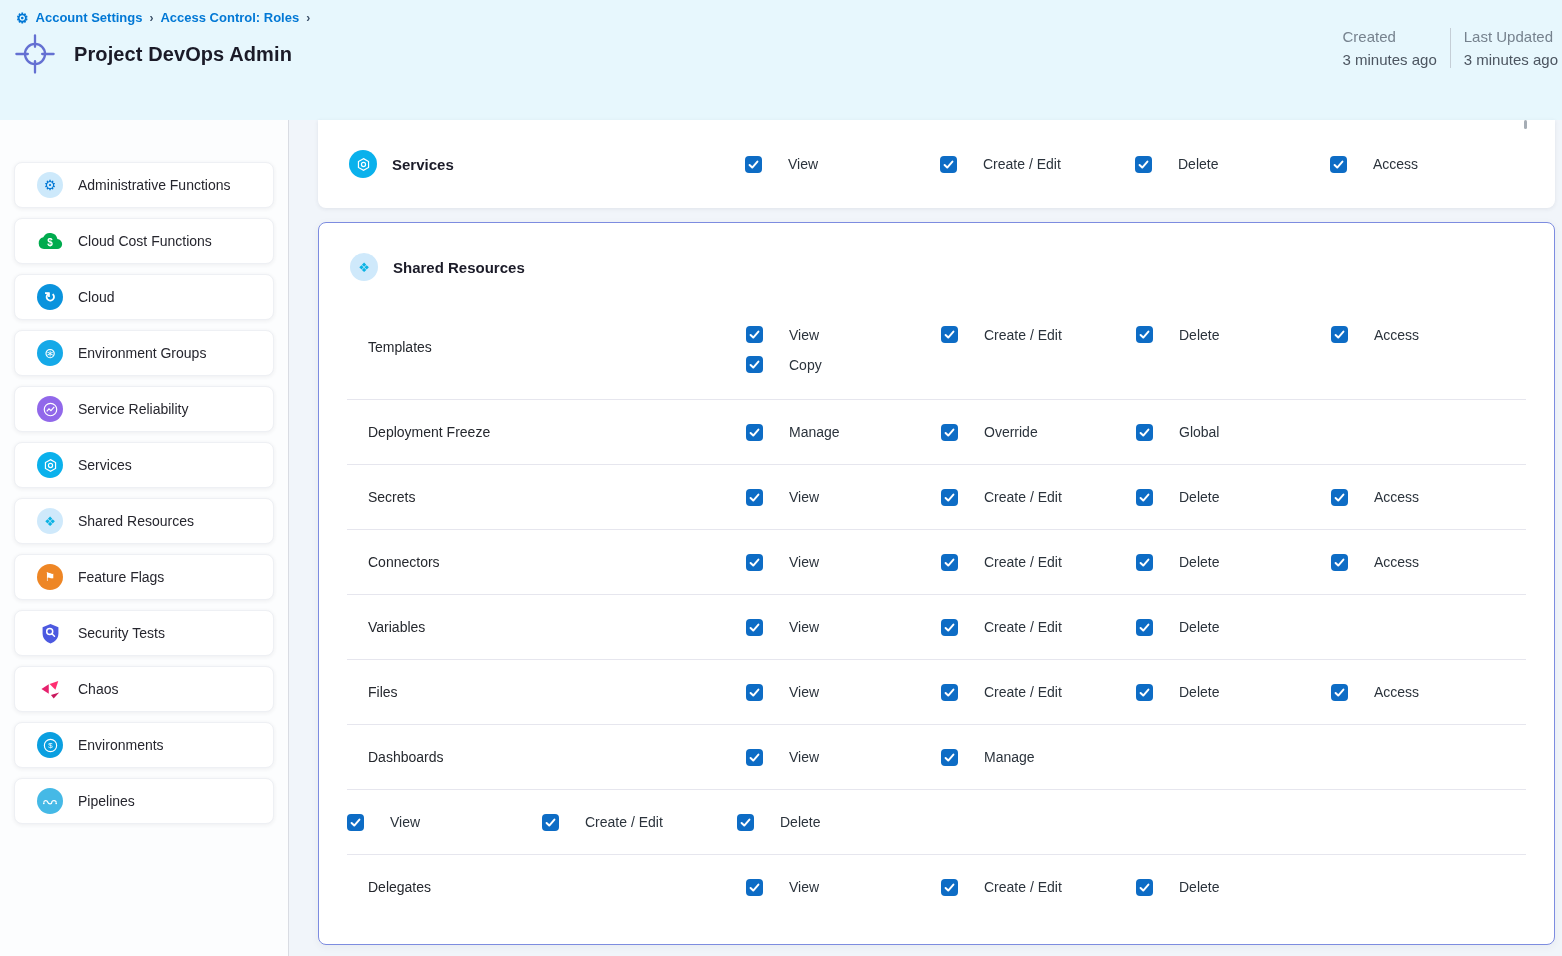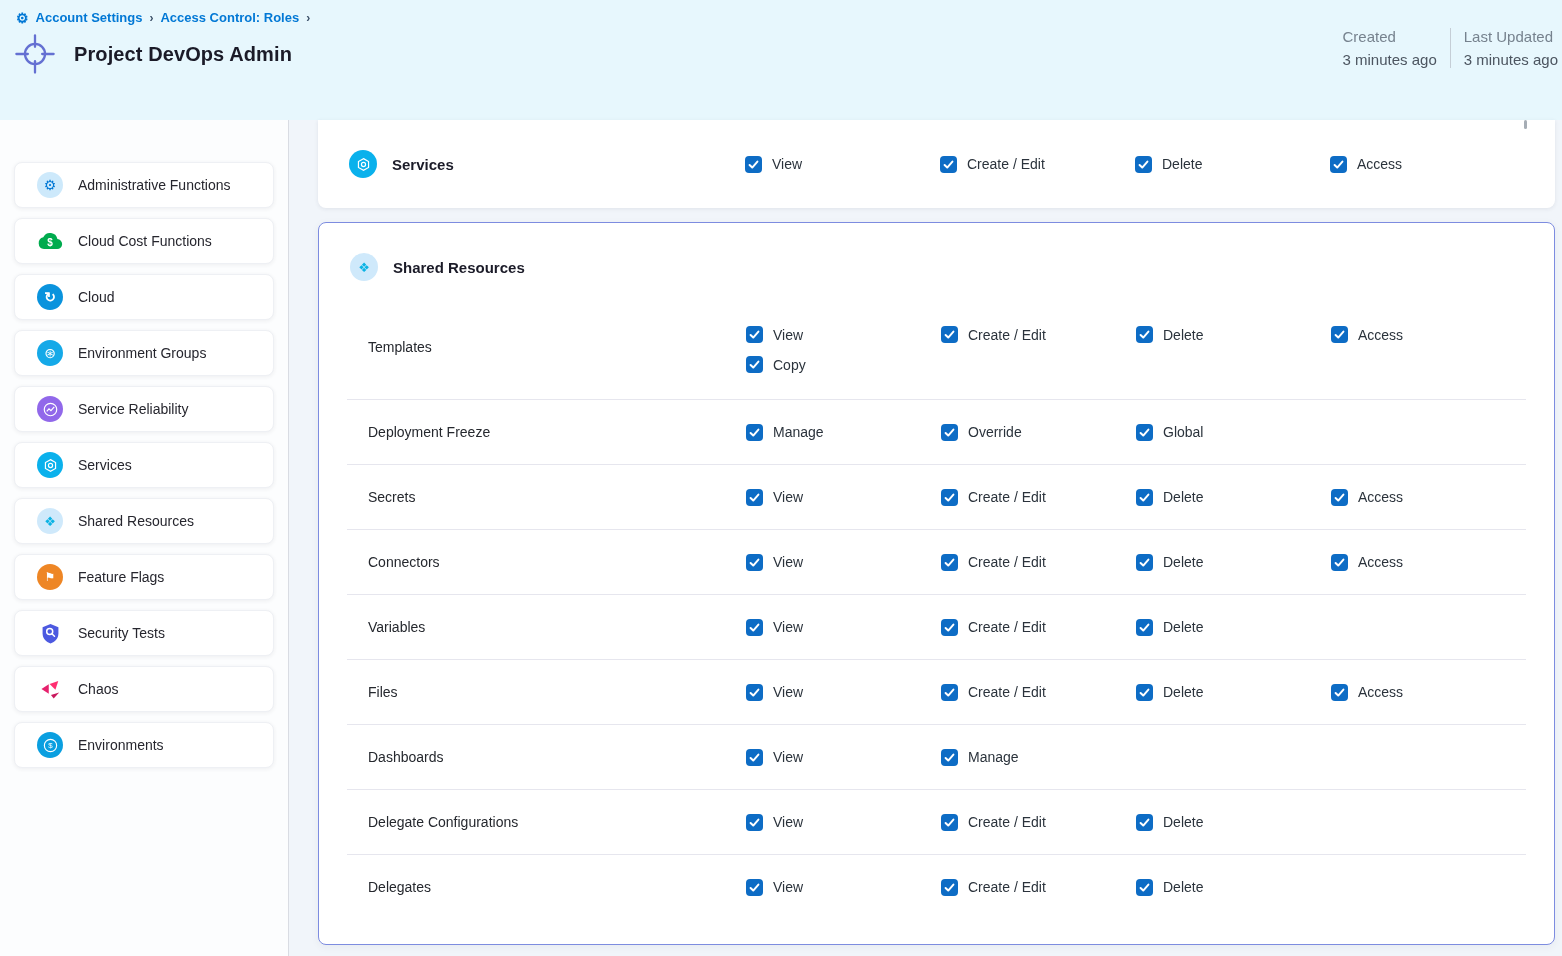--- a/index.html
+++ b/index.html
@@ -46,21 +46,21 @@
   .card-header { display:flex; align-items:center; padding:30px 0 14px 31px; }
   .rows { margin:0 28px; }
   .perm-row { display:flex; align-items:center; min-height:65px; border-top:1px solid #e6e6ee; }
   .perm-row:first-child { border-top:none; }
   .perm-row.multi { min-height:104px; align-items:flex-start; }
   .perm-row.multi .perm-cell { padding-top:31px; }
   .perm-row.multi .row-label { align-self:center; }
   .row-label { width:399px; flex:0 0 399px; padding-left:21px; font-size:14px; color:#25282e; }
   .perm-cells { display:flex; }
   .perm-cell { width:195px; flex:0 0 195px; display:flex; flex-direction:column; gap:13px; }
-  .perm-item { display:inline-flex; align-items:center; gap:10px; font-size:14px; color:#2b333c; cursor:pointer; }
+  .perm-item { display:inline-flex; align-items:center; gap:26px; font-size:14px; color:#2b333c; cursor:pointer; }
   .checkbox { width:17px; height:17px; border-radius:4px; background:var(--checkbox); flex:0 0 auto;
     display:inline-flex; align-items:center; justify-content:center; }
   .scroll-thumb { position:absolute; left:1524px; top:120px; width:3px; height:9px; background:#a6adb5; border-radius:2px; }
 </style>
 </head>
 <body>
 
 <div class="app">
 
   <header class="header">
@@ -178,20 +178,30 @@
           </div>
           <div class="sidebar-item">
             <span class="icon-circle" style="height: 26px; width: 26px; background: rgb(10, 159, 224);">
               <svg width="15" height="15" viewBox="0 0 20 20">
                 <circle cx="10" cy="10" r="8.2" fill="none" stroke="#fff" stroke-width="1.5"></circle>
                 <text x="10" y="13.8" text-anchor="middle" font-size="10.5" fill="#fff">$</text>
               </svg>
             </span>
             <span class="sb-label">Environments</span>
           </div>
+          <div class="sidebar-item">
+            <span class="icon-circle" style="height: 26px; width: 26px; background: rgb(69, 185, 230);">
+              <svg width="16" height="13" viewBox="0 0 22 16" fill="none" stroke="#fff" stroke-width="1.7">
+                <path d="M2.5 9.5C2.5 6 7 6 8 9s5.5 3 5.5 0 6-3 6 .5"></path>
+                <circle cx="2.5" cy="10.5" r="1.2" fill="#fff" stroke="none"></circle>
+                <circle cx="19.5" cy="10.5" r="1.2" fill="#fff" stroke="none"></circle>
+              </svg>
+            </span>
+            <span class="sb-label">Pipelines</span>
+          </div>
         </div>
     </aside>
 
     <main class="content">
       <section class="card card-top">
         <div class="head-wrap">
           <span class="icon-circle" style="height: 28px; width: 28px; background: rgb(10, 177, 236);">
               <svg width="15" height="15" viewBox="0 0 24 24" fill="none" stroke="#fff" stroke-width="1.9">
                 <path d="M12 2.6l8.1 4.7v9.4L12 21.4l-8.1-4.7V7.3z"></path>
                 <circle cx="12" cy="12" r="3.3"></circle>
@@ -518,21 +528,20 @@
                       <polyline points="2,7.6 5.4,10.9 12,3.2" fill="none" stroke="#fff" stroke-width="2.5" stroke-linecap="round" stroke-linejoin="round"></polyline>
                     </svg>
                   </span>
                   <span>Manage</span>
                 </span>
               </div>
               <div class="perm-cell"></div>
               <div class="perm-cell"></div>
             </div>
             <div class="perm-row">
-              <div class="row-label">Delegate Configurations</div>
               <div class="perm-cell">
                 <span class="perm-item">
                   <span class="checkbox">
                     <svg viewBox="0 0 14 14" width="11" height="11">
                       <polyline points="2,7.6 5.4,10.9 12,3.2" fill="none" stroke="#fff" stroke-width="2.5" stroke-linecap="round" stroke-linejoin="round"></polyline>
                     </svg>
                   </span>
                   <span>View</span>
                 </span>
               </div>

